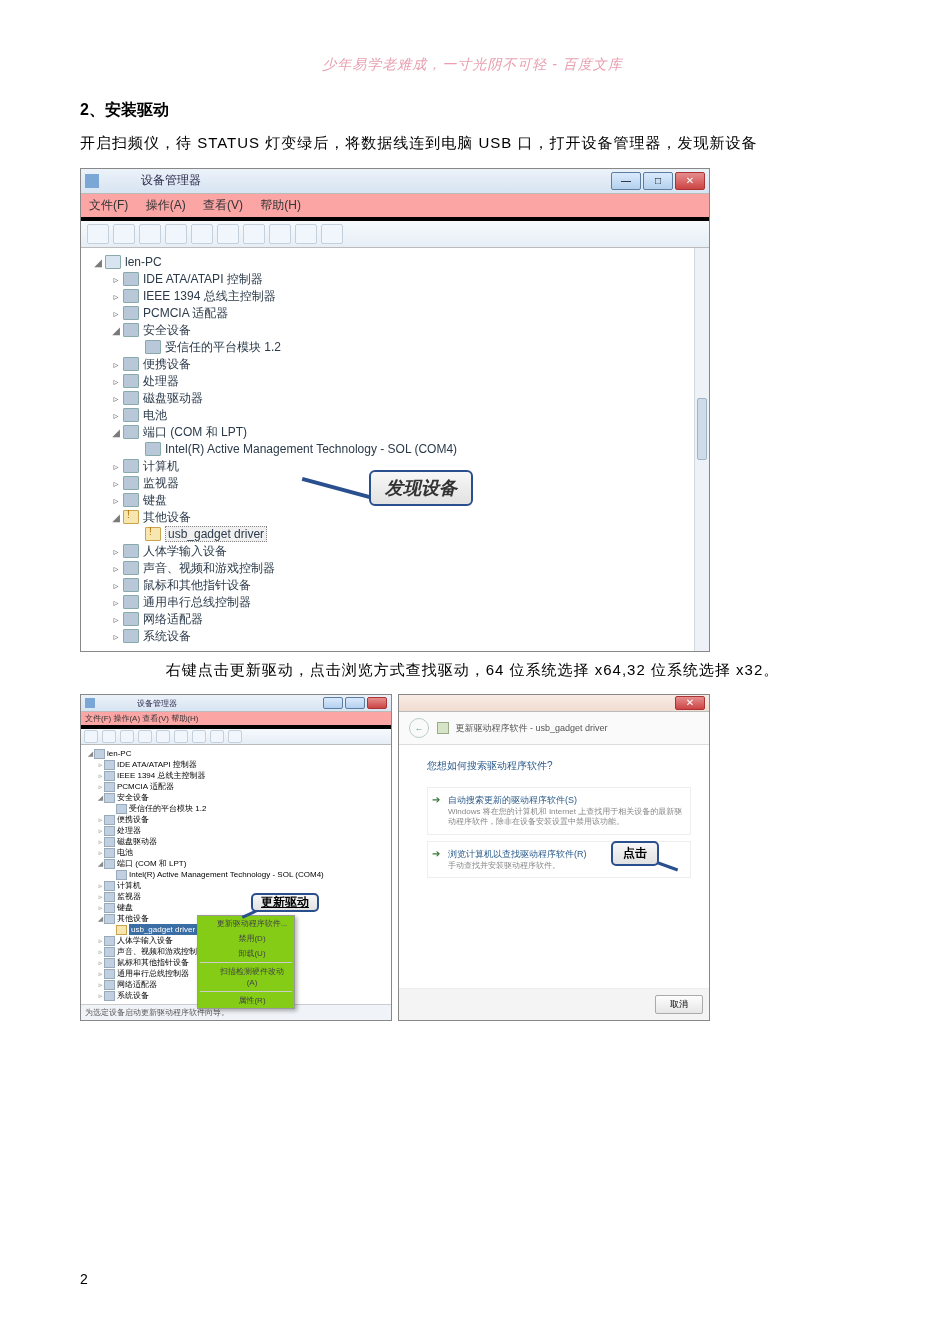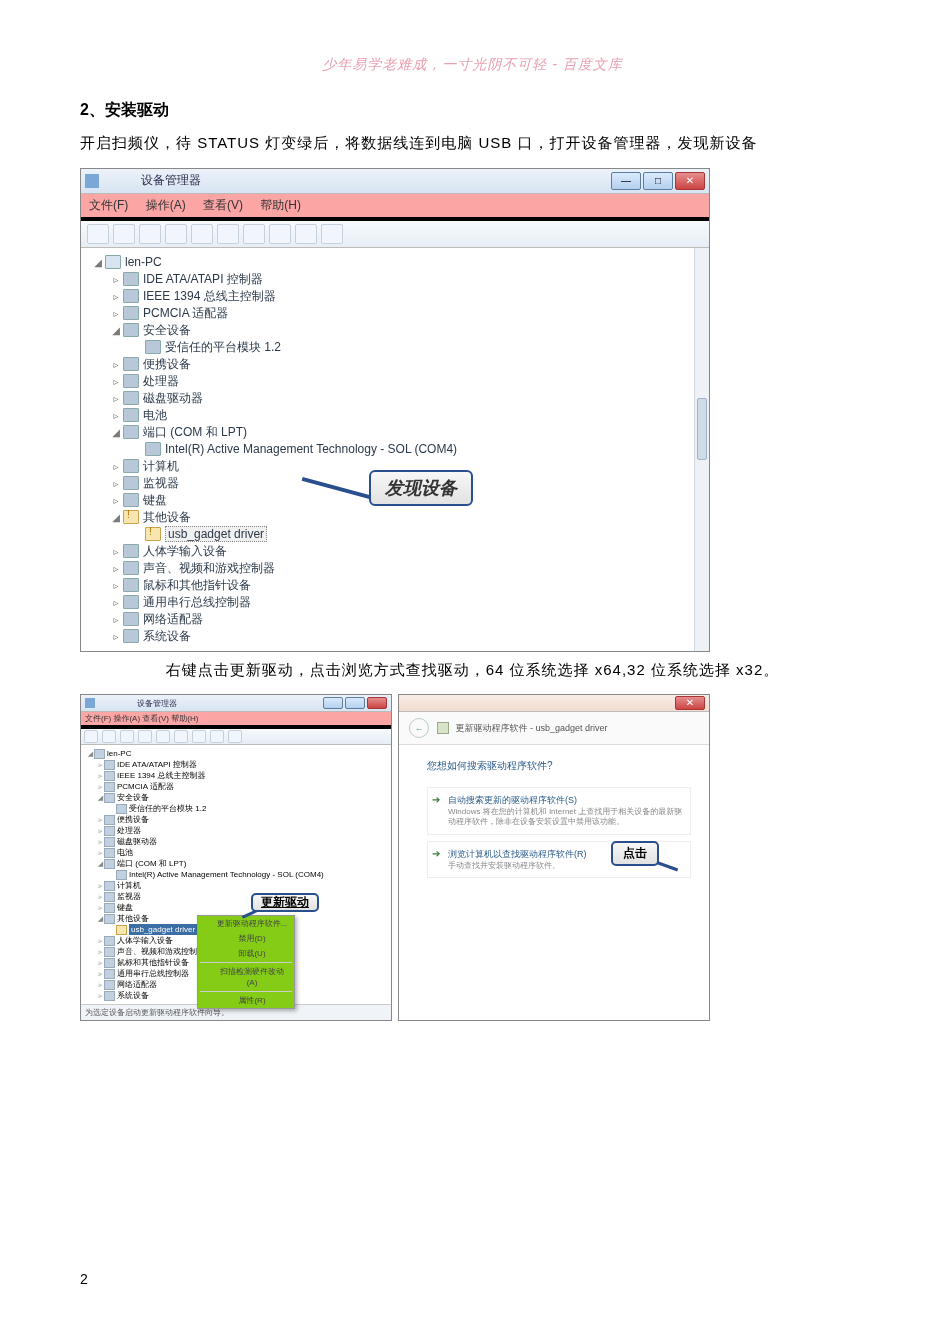--- a/index.html
+++ b/index.html
@@ -599,17 +599,20 @@
           <div class="opt-desc">Windows 将在您的计算机和 Internet 上查找用于相关设备的最新驱动程序软件，除非在设备安装设置中禁用该功能。</div>
         </div>
         <div class="opt">
           <span class="arrow">➔</span>
           <div class="opt-title">浏览计算机以查找驱动程序软件(R)</div>
           <div class="opt-desc">手动查找并安装驱动程序软件。</div>
         </div>
         <div class="callout3line"></div>
         <div class="callout3">点击</div>
       </div>
+      <div class="wizfoot">
+        <span class="wbtn">取消</span>
+      </div>
     </div>
   </div>
 
   <div class="page-num">2</div>
 </div>
 
 </body></html>

